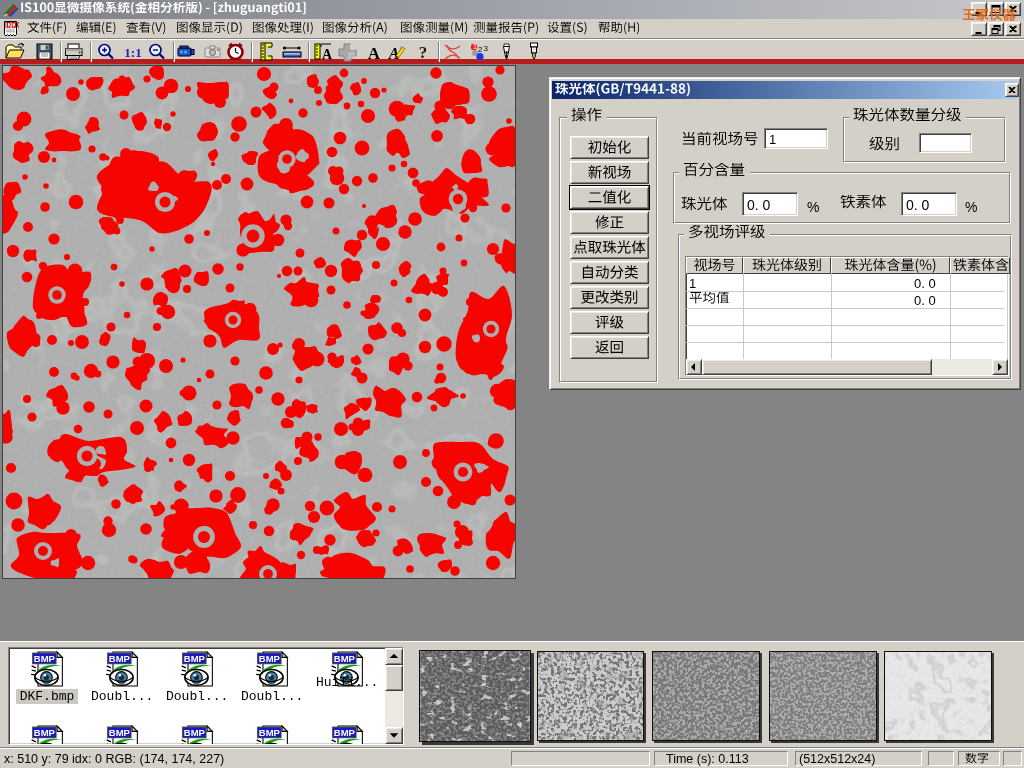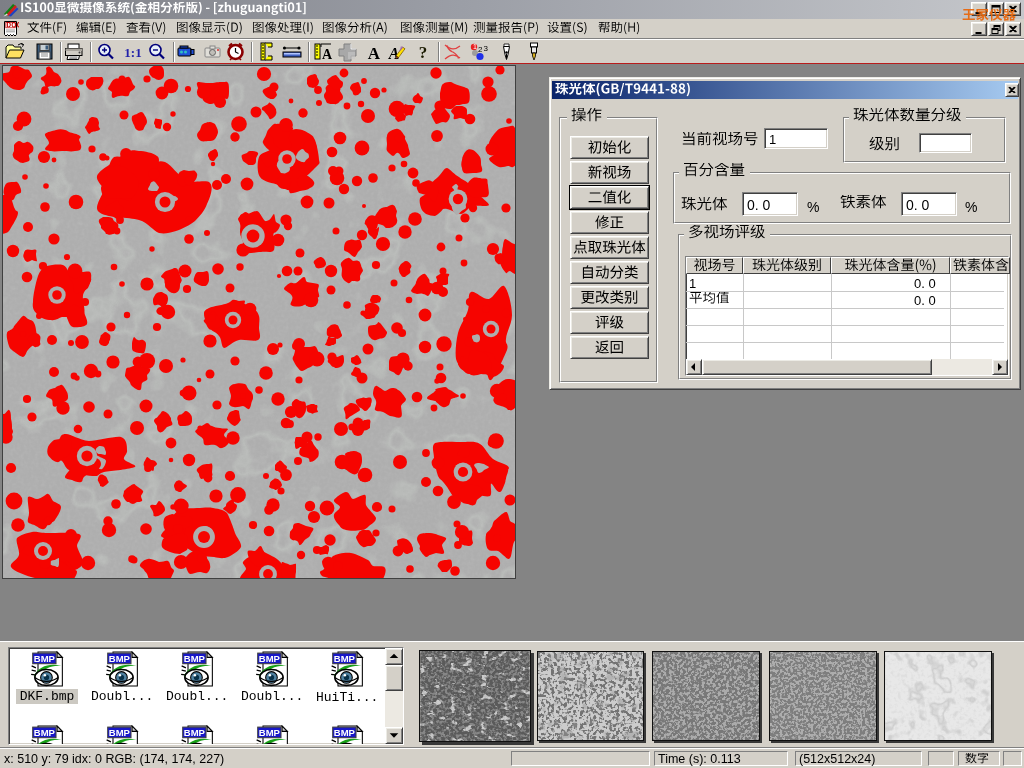--- a/index.html
+++ b/index.html
@@ -107,21 +107,21 @@
         <rect x="2.5" y="5.5" width="6" height="5" fill="#d4d0c8" stroke="#000"></rect>
         <rect x="2.5" y="5.5" width="6" height="1.6" fill="#000"></rect>
       </svg>
     </div>
     <div class="abs btn" style="left:1005px;top:3px;width:16px;height:14px">
       <svg width="14" height="12" viewBox="0 0 13 12">
         <path d="M3 3 L9 9 M9 3 L3 9 M4 3 L10 9 M10 3 L4 9" stroke="#000" stroke-width="1.2"></path>
       </svg>
     </div>
   </div>
-<div class="abs" style="left:0;top:39px;width:1024px;height:25px;background:#d4d0c8;border-top:1px solid #fff;border-bottom:1px solid #b91c1c">
+<div class="abs" style="left:0;top:39px;width:1024px;height:25px;background:#d4d0c8;border-top:1px solid #fff;border-bottom:5px solid #b91c1c">
     <svg class="abs" style="left:5px;top:2px" width="20" height="20" viewBox="0 0 20 20">
       <path d="M1 16 L1 5 L3 3 L8 3 L9.5 5 L16 5 L16 7" fill="#ffff9e" stroke="#000" stroke-width="1"></path>
 <path d="M1 16 L4.5 8 L19 8 L15.5 16 Z" fill="#ffe060" stroke="#000" stroke-width="1"></path>
 <path d="M13 3 Q16 0.5 18.5 2.5 M18.5 2.5 l-2.5 -1 m2.5 1 l-1 2.2" fill="none" stroke="#000"></path>
     </svg>
     <svg class="abs" style="left:35px;top:2px" width="20" height="20" viewBox="0 0 20 20">
       <rect x="2" y="2" width="15" height="15" fill="#3a5a7a" stroke="#000"></rect>
 <rect x="5" y="2.5" width="9" height="6" fill="#c8d0d4" stroke="#404040"></rect>
 <rect x="10.5" y="3.5" width="2.5" height="4" fill="#3a5a7a"></rect>
 <rect x="4" y="10" width="11" height="7" fill="#fff" stroke="#404040"></rect>
@@ -949,21 +949,21 @@
     <svg class="abs" style="left:245px;top:3px" width="36" height="36" viewBox="0 0 33 34">
       <use href="#bmpico"></use>
     </svg>
     <div class="abs" style="left:232px;top:41px;width:62px;height:15px;font:13px 'Liberation Mono';text-align:center;white-space:nowrap">Doubl...</div>
     <svg class="abs" style="left:245px;top:77px" width="36" height="36" viewBox="0 0 33 34">
       <use href="#bmpico"></use>
     </svg>
     <svg class="abs" style="left:320px;top:3px" width="36" height="36" viewBox="0 0 33 34">
       <use href="#bmpico"></use>
     </svg>
-    <div class="abs" style="left:307px;top:42px;width:62px;height:15px;font:13px 'Liberation Mono';text-align:center;white-space:nowrap">HuiTi...</div>
+    <div class="abs" style="left:307px;top:27px;width:62px;height:15px;font:13px 'Liberation Mono';text-align:center;white-space:nowrap">HuiTi...</div>
     <svg class="abs" style="left:320px;top:77px" width="36" height="36" viewBox="0 0 33 34">
       <use href="#bmpico"></use>
     </svg>
     <div class="abs" style="left:376px;top:0;width:18px;height:96px;background:#ece9e2">
       <div class="abs btn" style="left:0px;top:0px;width:18px;height:17px">
         <svg width="16" height="15" viewBox="0 0 14 14">
           <path d="M3 8.5 L7 4.5 L11 8.5 Z" fill="#000"></path>
         </svg>
       </div>
       <div class="abs btn" style="left:0px;top:79px;width:18px;height:17px">
@@ -1028,21 +1028,21 @@
     <rect width="108" height="90" filter="url(#tg)" opacity="0.7"></rect>
     <filter id="tn" x="0" y="0" width="1" height="1">
       <feTurbulence type="fractalNoise" baseFrequency="0.3" numOctaves="2" seed="25"></feTurbulence>
       <feColorMatrix type="matrix" values="0 0 0 0 0.6, 0 0 0 0 0.6, 0 0 0 0 0.6, 2 2 2 0 -2.9"></feColorMatrix>
     </filter>
     <rect width="108" height="90" filter="url(#tn)" opacity="0.3"></rect>
   </svg>
 <div class="abs" style="left:0;top:747px;width:1024px;height:21px;background:#d4d0c8;border-top:1px solid #808080;box-shadow:inset 0 1px 0 #fff">
     <div class="abs" style="left:4px;top:4px;font:12.5px 'Liberation Sans'">x: 510 y: 79 idx: 0 RGB: (174, 174, 227)</div>
     <div class="abs" style="left:511px;top:3px;width:139px;height:15px;border:1px solid;border-color:#808080 #fff #fff #808080;font:12.5px 'Liberation Sans';padding:0 3px;white-space:nowrap"></div>
-    <div class="abs" style="left:654px;top:3px;width:134px;height:15px;border:1px solid;border-color:#808080 #fff #fff #808080;font:12.5px 'Liberation Sans';padding:0 3px;white-space:nowrap">Time (s): 0.113</div>
+    <div class="abs" style="left:654px;top:3px;width:134px;height:15px;border:1px solid;border-color:#808080 #fff #fff #808080;font:12.5px 'Liberation Sans';padding:0 11px;white-space:nowrap">Time (s): 0.113</div>
     <div class="abs" style="left:795px;top:3px;width:127px;height:15px;border:1px solid;border-color:#808080 #fff #fff #808080;font:12.5px 'Liberation Sans';padding:0 3px;white-space:nowrap">(512x512x24)</div>
     <div class="abs" style="left:928px;top:3px;width:26px;height:15px;border:1px solid;border-color:#808080 #fff #fff #808080;font:12.5px 'Liberation Sans';padding:0 3px;white-space:nowrap"></div>
     <div class="abs" style="left:958px;top:3px;width:42px;height:15px;border:1px solid;border-color:#808080 #fff #fff #808080;padding:1px 6px">
       <svg width="25" height="16" style="" viewBox="0 0 25 16">
         <path transform="translate(0,9.4)" fill="#000" d="M5.4 -9.8C5.1 -9.3 4.7 -8.6 4.4 -8.2L5 -7.9C5.3 -8.4 5.7 -9 6 -9.5ZM1.1 -9.5C1.4 -9 1.8 -8.3 1.9 -7.9L2.5 -8.2C2.4 -8.6 2 -9.3 1.7 -9.7ZM5 -3.2C4.7 -2.5 4.3 -1.9 3.8 -1.5C3.3 -1.7 2.9 -1.9 2.4 -2.1C2.6 -2.4 2.8 -2.8 3 -3.2ZM1.4 -1.8C2 -1.6 2.6 -1.3 3.3 -1C2.5 -0.4 1.5 -0 0.5 0.2C0.7 0.3 0.8 0.6 0.9 0.8C2 0.5 3.1 0.1 3.9 -0.6C4.3 -0.4 4.7 -0.2 5 0L5.5 -0.5C5.2 -0.7 4.9 -0.9 4.5 -1.1C5.1 -1.8 5.6 -2.7 5.9 -3.7L5.5 -3.9L5.3 -3.9H3.3L3.6 -4.5L2.8 -4.6C2.7 -4.4 2.6 -4.1 2.5 -3.9H0.9V-3.2H2.2C1.9 -2.7 1.6 -2.2 1.4 -1.8ZM3.1 -10.1V-7.8H0.6V-7.1H2.9C2.3 -6.3 1.4 -5.5 0.5 -5.2C0.7 -5 0.9 -4.7 0.9 -4.5C1.7 -5 2.5 -5.7 3.1 -6.4V-4.8H3.9V-6.6C4.5 -6.1 5.3 -5.5 5.6 -5.2L6 -5.8C5.7 -6 4.6 -6.8 4 -7.1H6.4V-7.8H3.9V-10.1ZM7.6 -9.9C7.3 -7.8 6.7 -5.8 5.8 -4.6C6 -4.5 6.3 -4.2 6.4 -4.1C6.7 -4.6 7 -5.1 7.3 -5.7C7.5 -4.5 7.9 -3.4 8.4 -2.4C7.7 -1.2 6.7 -0.3 5.4 0.3C5.6 0.5 5.8 0.8 5.9 1C7.1 0.3 8.1 -0.6 8.8 -1.6C9.4 -0.6 10.1 0.3 11.1 0.8C11.2 0.6 11.4 0.3 11.6 0.2C10.6 -0.3 9.8 -1.2 9.2 -2.4C9.8 -3.6 10.3 -5.1 10.5 -7H11.4V-7.7H7.9C8.1 -8.4 8.2 -9.1 8.3 -9.8ZM9.8 -7C9.6 -5.5 9.3 -4.3 8.8 -3.2C8.3 -4.3 8 -5.6 7.7 -7Z M17.6 -4.3V-3.6H12.8V-2.8H17.6V-0.1C17.6 0.1 17.5 0.1 17.3 0.1C17.1 0.2 16.3 0.2 15.5 0.1C15.7 0.3 15.8 0.7 15.9 0.9C16.9 0.9 17.5 0.9 17.9 0.8C18.3 0.7 18.4 0.4 18.4 -0.1V-2.8H23.1V-3.6H18.4V-4.1C19.5 -4.6 20.6 -5.4 21.3 -6.2L20.8 -6.6L20.6 -6.6H14.8V-5.8H19.8C19.2 -5.3 18.3 -4.7 17.6 -4.3ZM17.1 -9.9C17.4 -9.6 17.6 -9.1 17.8 -8.8H13V-6.4H13.8V-8H22.2V-6.4H23V-8.8H18.7C18.6 -9.2 18.2 -9.7 17.9 -10.1Z"></path>
       </svg>
     </div>
     <div class="abs" style="left:1003px;top:3px;width:19px;height:15px;border:1px solid;border-color:#808080 #fff #fff #808080;font:12.5px 'Liberation Sans';padding:0 3px;white-space:nowrap"></div>
   </div>
 <div class="abs" style="left:962px;top:9px;opacity:0.95">

